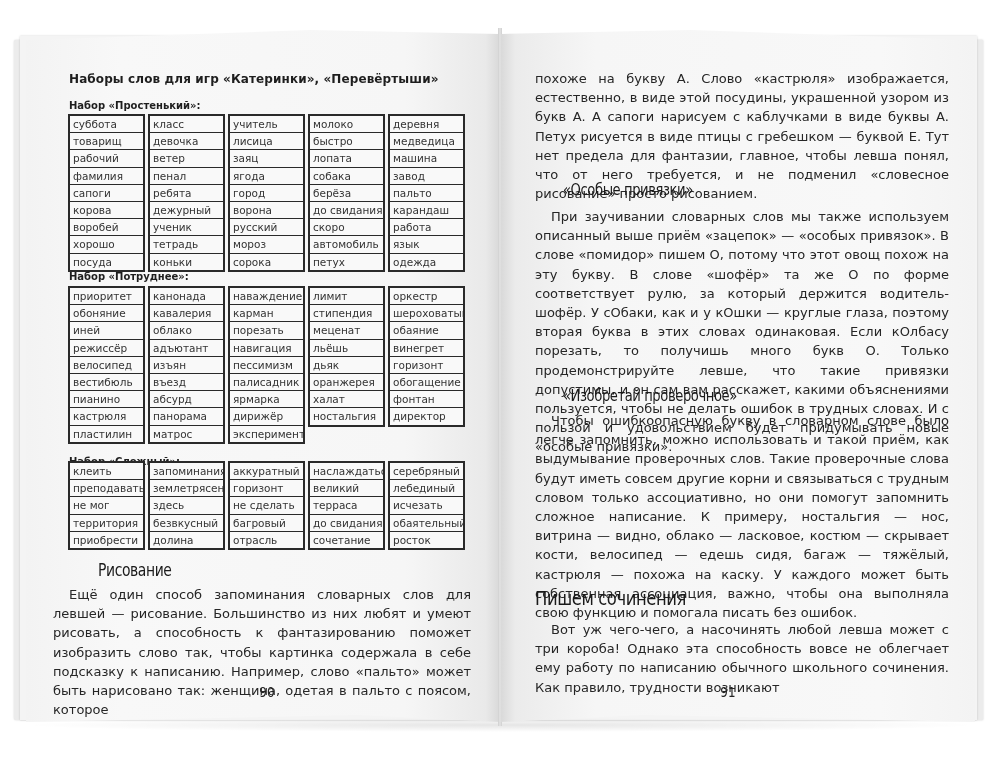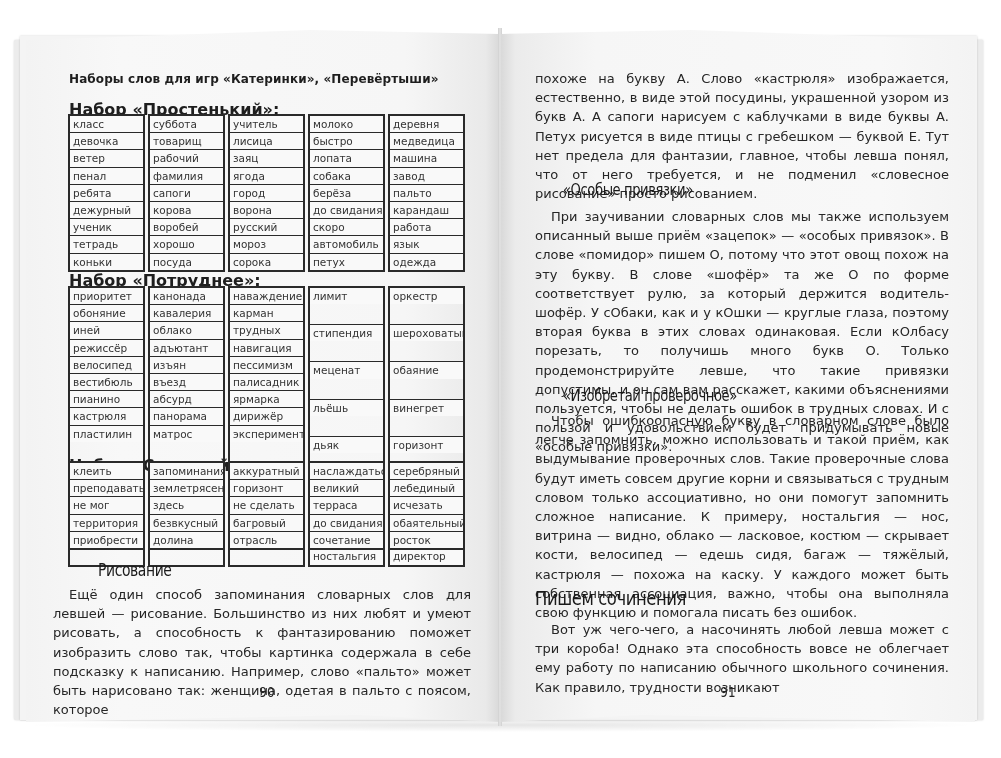--- a/index.html
+++ b/index.html
@@ -38,34 +38,34 @@
     background: radial-gradient(ellipse at center, rgba(0,0,0,0.10), rgba(0,0,0,0) 70%);
   }
 
   
   .lp-title {
     position: absolute; left: 43px; top: 42px;
     font-weight: bold; font-size: 12px; letter-spacing: 0.1px;
   }
   .set-title {
     position: absolute; left: 43px;
-    font-weight: bold; font-size: 16px;
+    font-weight: bold; font-size: 10px;
   }
   .wtable {
     position: absolute; left: 42px;
     display: grid; grid-template-columns: repeat(5, 77px); column-gap: 3px;
   }
   .wcol { display: flex; flex-direction: column; border: 2px solid #2a2a2a; border-top-width: 1px; }
   .wcell {
     height: 16.2px; line-height: 16px; font-size: 10.5px;
     border-top: 1px solid #2a2a2a; padding-left: 3px;
     white-space: nowrap; overflow: hidden; color: #333;
     background: #f9f9f9;
   }
-  .wcol.short { align-self: start; gap: 20px; }
+  .wcol.short { align-self: start; }
 
   .heading-hand {
     position: absolute;
     font-family: "DejaVu Sans", sans-serif; font-weight: normal;
     letter-spacing: -0.5px; color: #1a1a1a;
     transform: scaleX(0.82); transform-origin: left center;
   }
   .para {
     position: absolute; font-size: 13px; line-height: 19.2px;
     text-align: justify; color: #262626;
@@ -84,43 +84,43 @@
   <div class="stack l2"></div>
   <div class="stack r1"></div>
   <div class="stack r2"></div>
   <div class="shadow-bottom"></div>
 
   <div class="page left">
     <div class="lp-title">Наборы слов для игр «Катеринки», «Перевёртыши»</div>
 
     <div class="set-title" style="top:70px">Набор «Простенький»:</div>
     <div class="wtable" style="top:84px">
+        <div class="wcol">
+          <div class="wcell">суббота</div>
+          <div class="wcell">товарищ</div>
+          <div class="wcell">рабочий</div>
+          <div class="wcell">фамилия</div>
+          <div class="wcell">сапоги</div>
+          <div class="wcell">корова</div>
+          <div class="wcell">воробей</div>
+          <div class="wcell">хорошо</div>
+          <div class="wcell">посуда</div>
+        </div>
         <div class="wcol">
           <div class="wcell">класс</div>
           <div class="wcell">девочка</div>
           <div class="wcell">ветер</div>
           <div class="wcell">пенал</div>
           <div class="wcell">ребята</div>
           <div class="wcell">дежурный</div>
           <div class="wcell">ученик</div>
           <div class="wcell">тетрадь</div>
           <div class="wcell">коньки</div>
         </div>
         <div class="wcol">
-          <div class="wcell">суббота</div>
-          <div class="wcell">товарищ</div>
-          <div class="wcell">рабочий</div>
-          <div class="wcell">фамилия</div>
-          <div class="wcell">сапоги</div>
-          <div class="wcell">корова</div>
-          <div class="wcell">воробей</div>
-          <div class="wcell">хорошо</div>
-          <div class="wcell">посуда</div>
-        </div>
-        <div class="wcol">
           <div class="wcell">учитель</div>
           <div class="wcell">лисица</div>
           <div class="wcell">заяц</div>
           <div class="wcell">ягода</div>
           <div class="wcell">город</div>
           <div class="wcell">ворона</div>
           <div class="wcell">русский</div>
           <div class="wcell">мороз</div>
           <div class="wcell">сорока</div>
         </div>
@@ -168,21 +168,21 @@
           <div class="wcell">адъютант</div>
           <div class="wcell">изъян</div>
           <div class="wcell">въезд</div>
           <div class="wcell">абсурд</div>
           <div class="wcell">панорама</div>
           <div class="wcell">матрос</div>
         </div>
         <div class="wcol">
           <div class="wcell">наваждение</div>
           <div class="wcell">карман</div>
-          <div class="wcell">трудных</div>
+          <div class="wcell">порезать</div>
           <div class="wcell">навигация</div>
           <div class="wcell">пессимизм</div>
           <div class="wcell">палисадник</div>
           <div class="wcell">ярмарка</div>
           <div class="wcell">дирижёр</div>
           <div class="wcell">эксперимент</div>
         </div>
         <div class="wcol short">
           <div class="wcell">лимит</div>
           <div class="wcell">стипендия</div>

